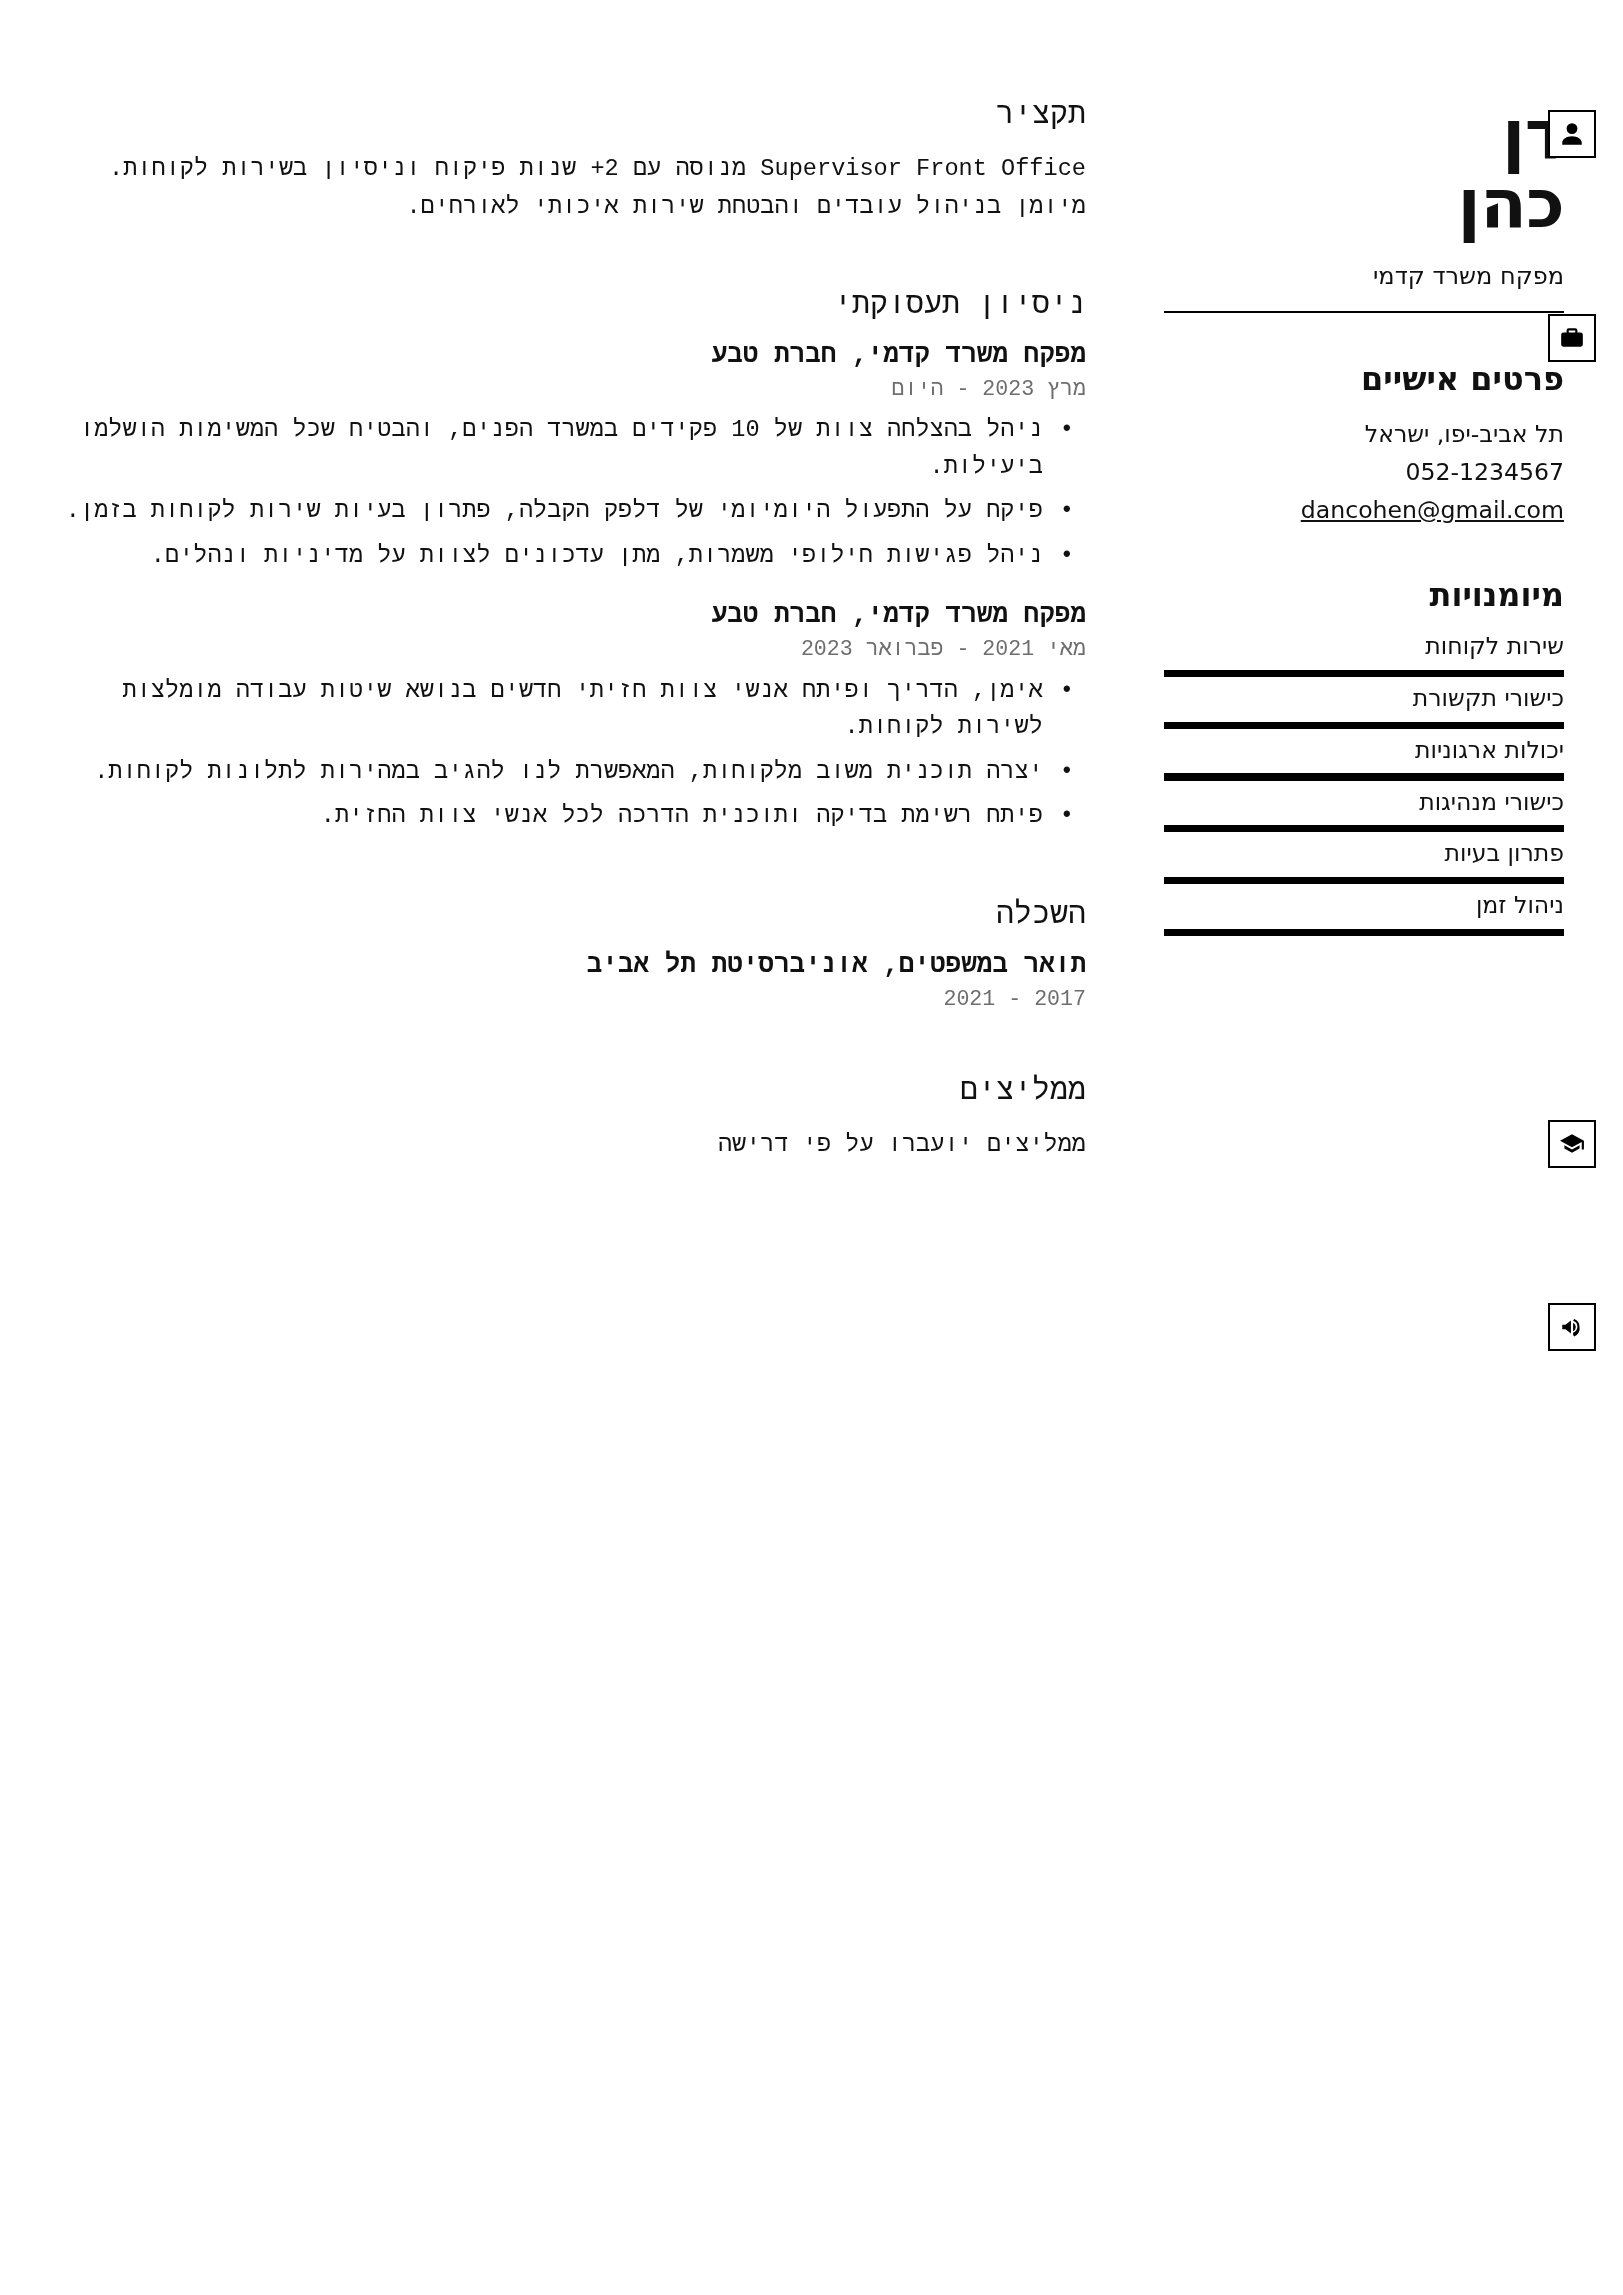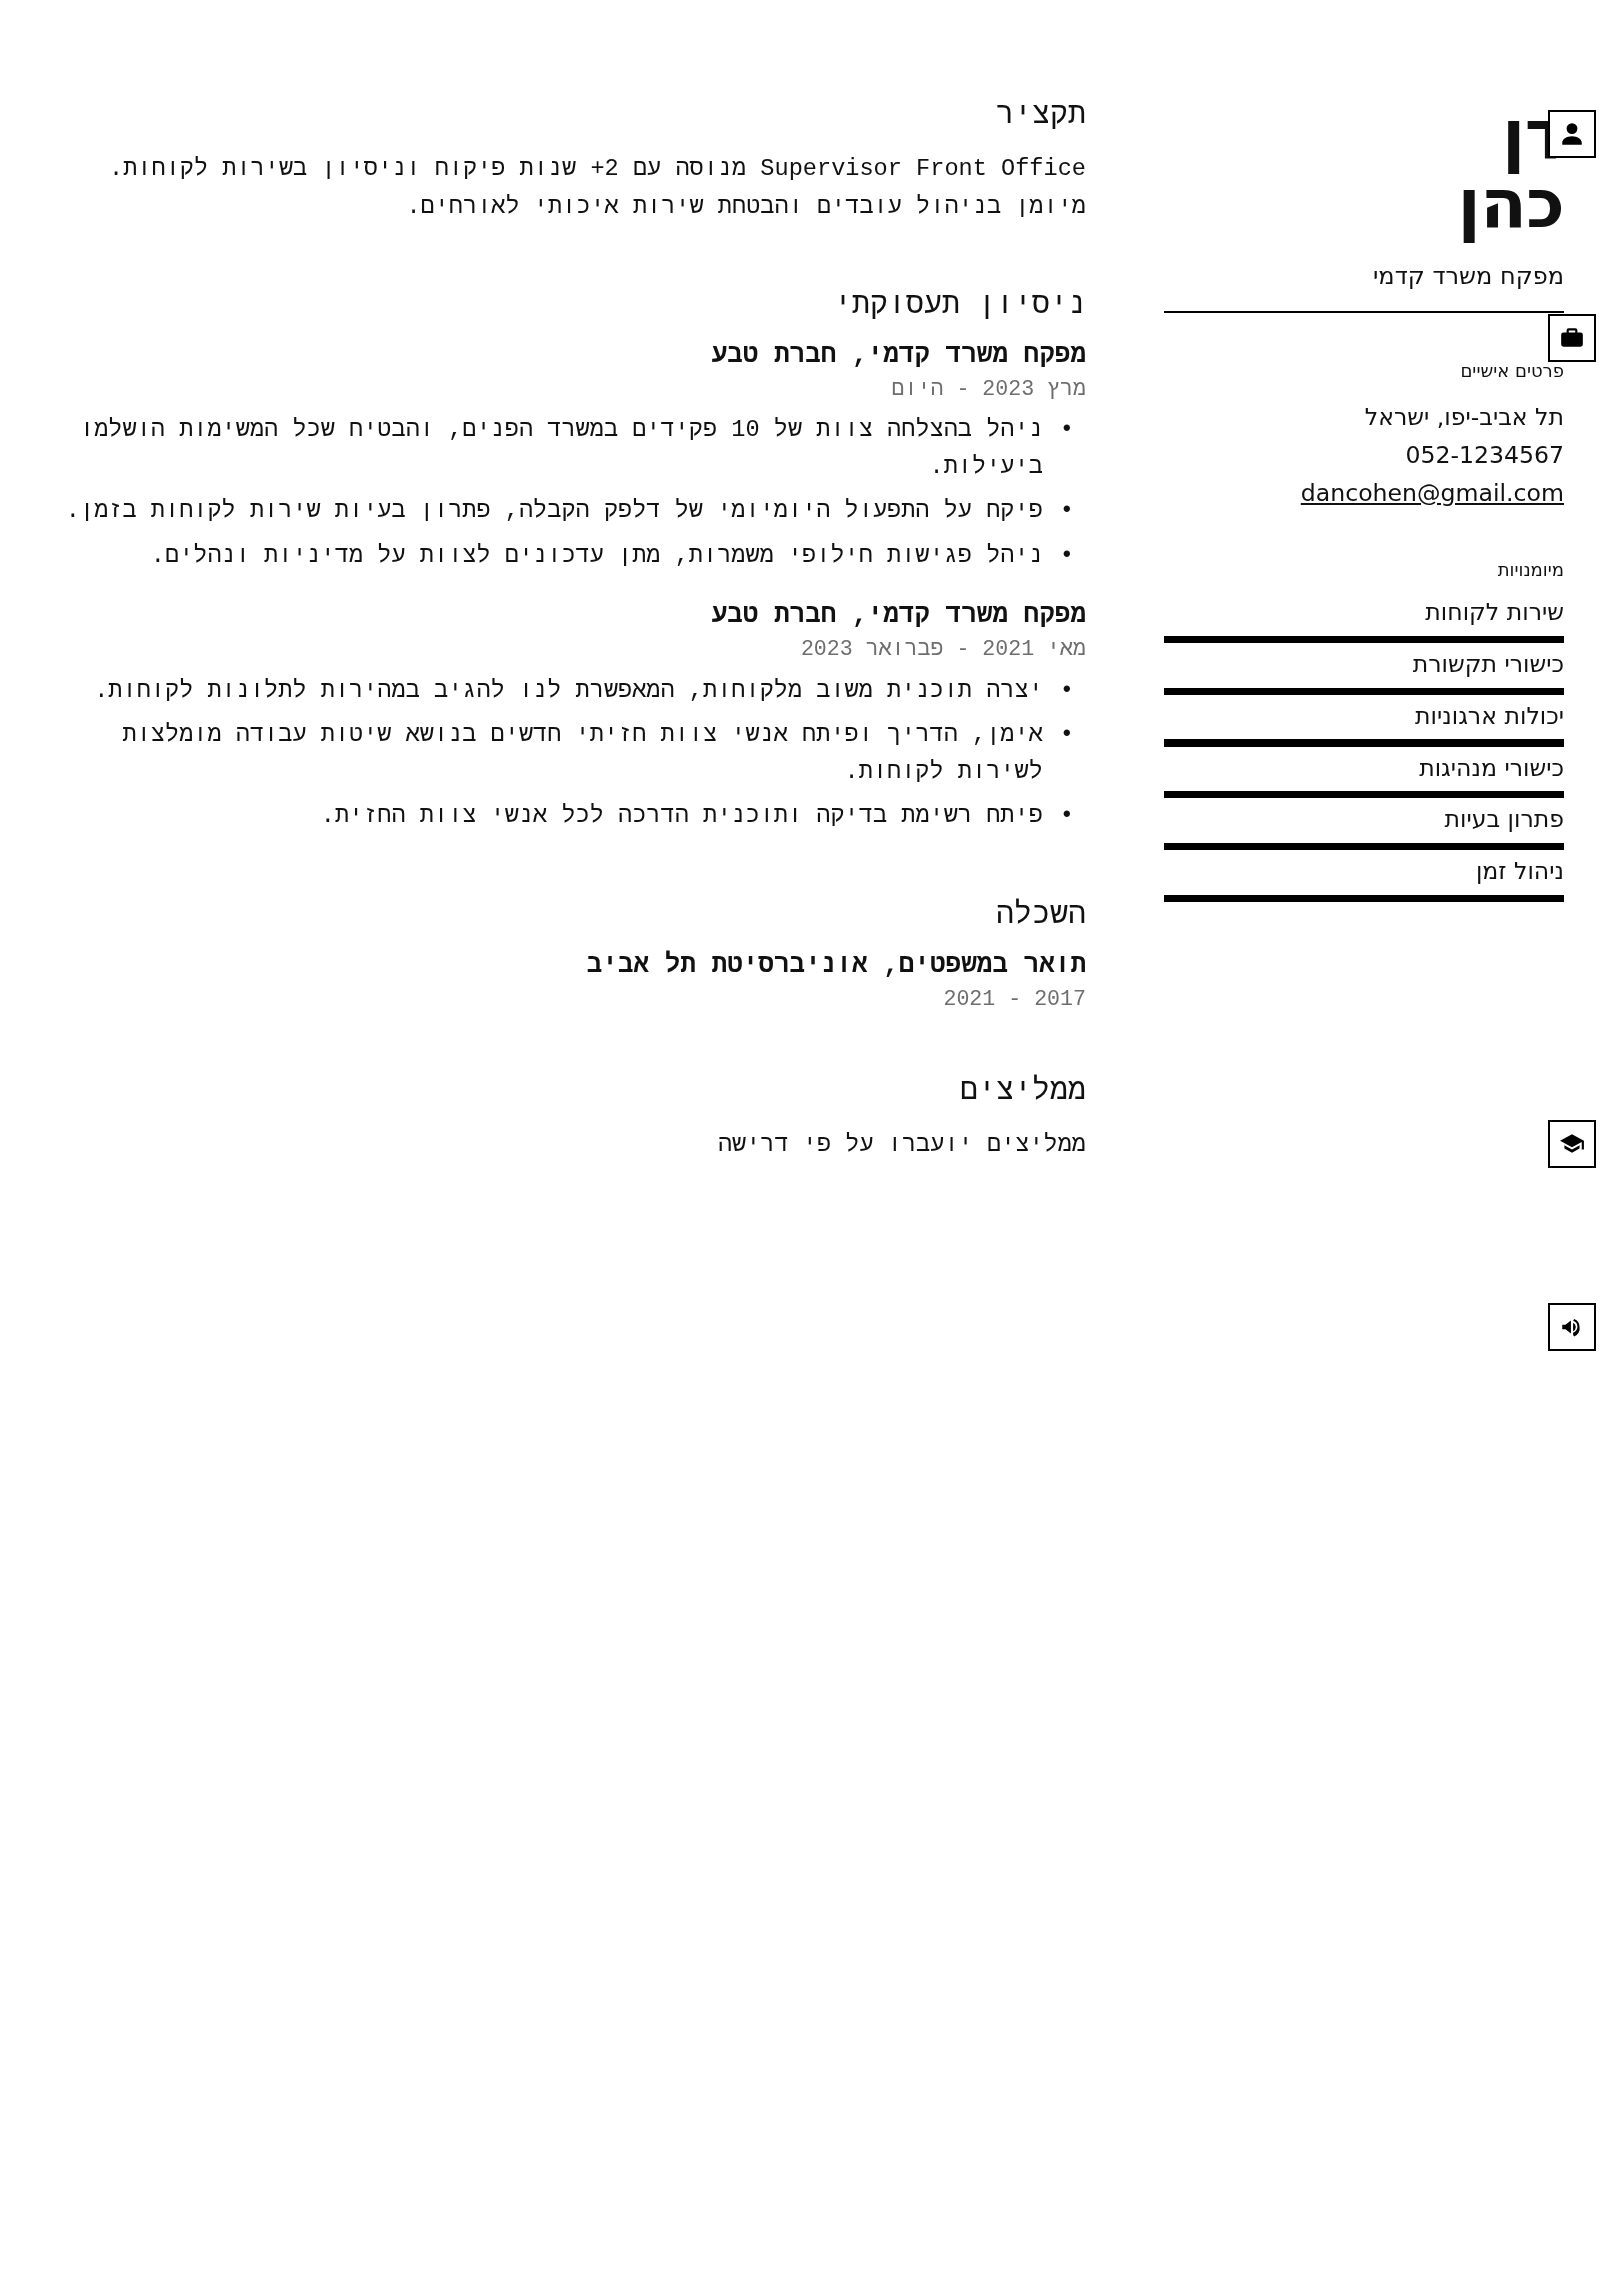--- a/index.html
+++ b/index.html
@@ -47,22 +47,22 @@
   .title-rule {
     margin-top: 19.6px;
     border-bottom: 2.6px solid #000000;
     width: 100%;
   }
 
   .sb-section {
     margin-top: 47px;
   }
   .sb-heading {
-    font-size: 18px;
-    font-weight: 400;
+    font-size: 32px;
+    font-weight: 700;
     margin-bottom: 17px;
   }
   .sb-line {
     font-size: 23.6px;
     line-height: 1.62;
   }
   .sb-line a {
     color: #111111;
     text-decoration: underline;
   }
@@ -245,22 +245,22 @@
           <li>ניהל בהצלחה צוות של 10 פקידים במשרד הפנים, והבטיח שכל המשימות הושלמו ביעילות.</li>
           <li>פיקח על התפעול היומיומי של דלפק הקבלה, פתרון בעיות שירות לקוחות בזמן.</li>
           <li>ניהל פגישות חילופי משמרות, מתן עדכונים לצוות על מדיניות ונהלים.</li>
         </ul>
       </div>
 
       <div class="entry">
         <div class="entry-title">מפקח משרד קדמי, חברת טבע</div>
         <div class="entry-dates">מאי 2021 - פברואר 2023</div>
         <ul class="bullets">
+          <li>אימן, הדריך ופיתח אנשי צוות חזיתי חדשים בנושא שיטות עבודה מומלצות לשירות לקוחות.</li>
           <li>יצרה תוכנית משוב מלקוחות, המאפשרת לנו להגיב במהירות לתלונות לקוחות.</li>
-          <li>אימן, הדריך ופיתח אנשי צוות חזיתי חדשים בנושא שיטות עבודה מומלצות לשירות לקוחות.</li>
           <li>פיתח רשימת בדיקה ותוכנית הדרכה לכל אנשי צוות החזית.</li>
         </ul>
       </div>
     </div>
 
     <div class="m-section spacer-top">
       <h2 class="m-heading">השכלה</h2>
       <div class="entry">
         <div class="entry-title">תואר במשפטים, אוניברסיטת תל אביב</div>
         <div class="entry-dates">2017 - 2021</div>

